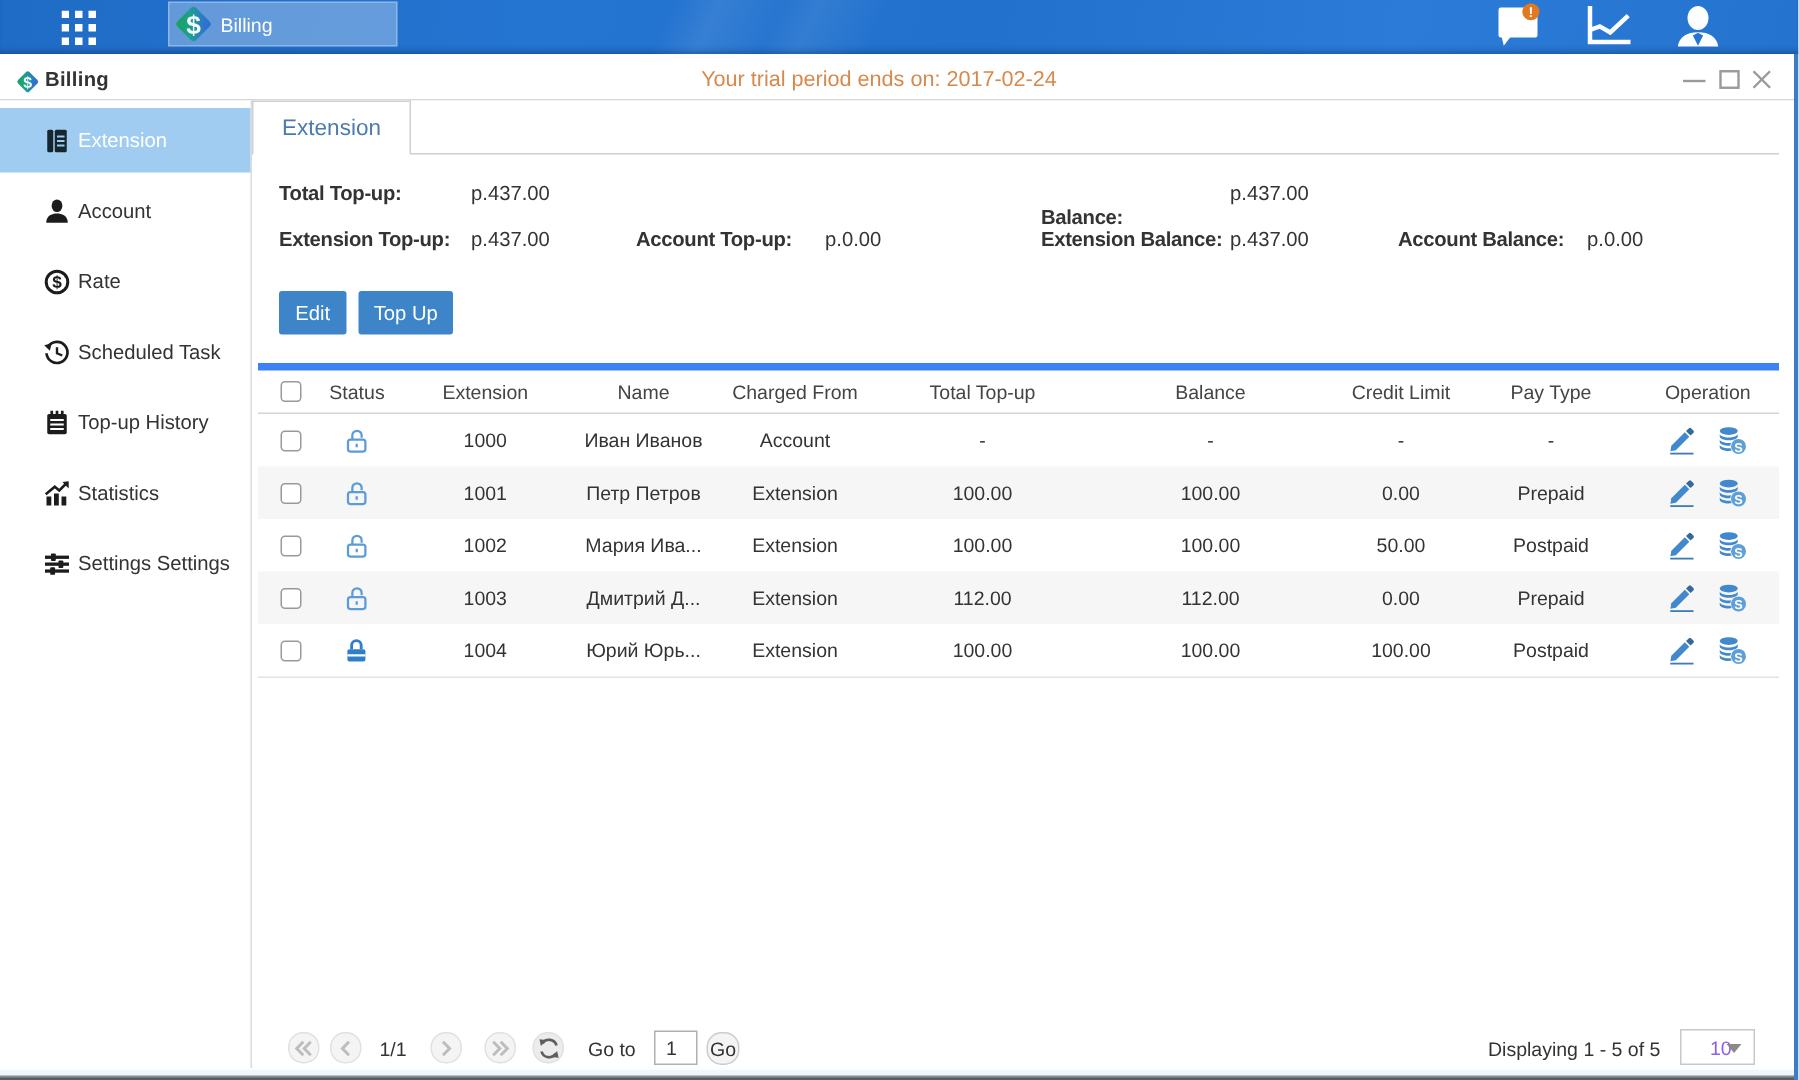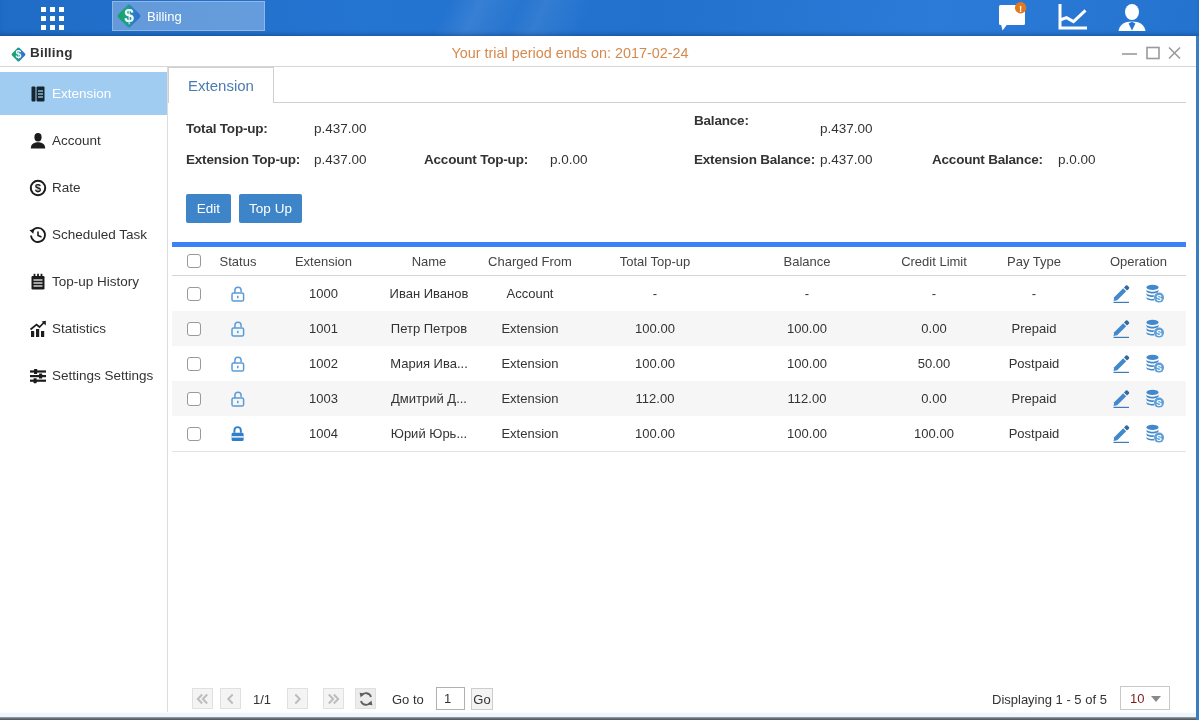--- a/index.html
+++ b/index.html
@@ -12,21 +12,21 @@
  linear-gradient(100deg,#1f6cc6 0%,#2474d1 30%,#2171cd 55%,#2c7bd8 78%,#2473cf 100%);
  box-shadow:inset 0 -4px 5px -3px rgba(10,30,80,0.45);}
 #apptab{position:absolute;left:112px;top:1px;width:153px;height:30px;
  background:rgba(255,255,255,0.30);border:1px solid rgba(255,255,255,0.28);
  display:flex;align-items:center;color:#fff;font-size:13px;}
 #apptab .txt{margin-left:0px;}
 
 
 #titlebar{position:absolute;left:0;top:36px;width:1199px;height:31px;background:#fff;border-bottom:1px solid #d6d6d6;}
 #titlebar .name{position:absolute;left:30px;top:9px;font-size:13.5px;font-weight:bold;color:#333;letter-spacing:0.2px;}
-#trial{position:absolute;left:570px;top:45px;transform:translateX(-50%);font-size:14.4px;color:#d6894c;white-space:nowrap;}
+#trial{position:absolute;left:586px;top:45px;transform:translateX(-50%);font-size:14.4px;color:#d6894c;white-space:nowrap;}
 
 
 #sidebar{position:absolute;left:0;top:67px;width:168px;height:653px;background:#fff;border-right:1px solid #dcdcdc;}
 .mitem{position:relative;height:43px;margin-bottom:4px;display:flex;align-items:center;padding-left:29px;font-size:13.5px;color:#333;}
 .mitem svg{margin-right:5px;flex:none;}
 .mitem.sel{background:#a0ccf2;color:#fff;}
 
 
 #main{position:absolute;left:168px;top:67px;width:1028px;height:653px;background:#fff;}
 #tabstrip{position:absolute;left:0px;top:0px;width:1018px;height:36px;border-bottom:1px solid #cfcfcf;}
@@ -46,21 +46,21 @@
 .trow.alt{background:#f6f6f6;}
 .tc{display:flex;align-items:center;justify-content:center;font-size:13px;color:#333;overflow:hidden;white-space:nowrap;}
 .hd .tc{color:#444;}
 .c0{width:44px;}.c1{width:44px;}.c2{width:127px;}.c3{width:84px;}.c4{width:118px;}
 .c5{width:132px;}.c6{width:172px;}.c7{width:82px;}.c8{width:118px;}.c9{width:91px;}
 .cb{width:14px;height:14px;border:1px solid #999;border-radius:3px;background:#fff;}
 .ops{display:flex;align-items:center;gap:14px;}
 #tblbottom{height:0;border-bottom:1px solid #e2e2e2;}
 
 
-.pbtn{position:absolute;top:621px;width:21px;height:21px;background:#f4f4f4;border:1px solid #e0e0e0;border-radius:0;
+.pbtn{position:absolute;top:621px;width:21px;height:21px;background:#f4f4f4;border:1px solid #e0e0e0;border-radius:10px;
  display:flex;align-items:center;justify-content:center;font-size:16px;color:#c0c0c0;}
 .ptext{position:absolute;font-size:13px;color:#333;white-space:nowrap;}
 
 
 #rightedge{position:absolute;left:1196px;top:36px;width:3px;height:684px;background:#3c7cc2;}
 #bottomedge{position:absolute;left:0;top:712px;width:1196px;height:8px;
  background:linear-gradient(180deg,#fbfdfe 0,#fbfdfe 1px,#eef5fb 1px,#eef5fb 4.6px,#9ba1a9 5.2px,#697078 6.5px,#575c63 6.8px,#575c63 8px);}
 </style>
 </head>
 <body>
@@ -216,21 +216,21 @@
   </div>
 </div>
 
 <div id="main">
   <div id="tabstrip"></div>
   <div id="tab1">Extension</div>
   <div id="tabcover"></div>
 
   <div class="lbl" style="left:18px;top:54px">Total Top-up:</div>
   <div class="val" style="left:146px;top:54px">p.437.00</div>
-  <div class="lbl" style="left:526px;top:46px">Balance:</div>
+  <div class="lbl" style="left:526px;top:70px">Balance:</div>
   <div class="val" style="left:652px;top:54px">p.437.00</div>
 
   <div class="lbl" style="left:18px;top:85px">Extension Top-up:</div>
   <div class="val" style="left:146px;top:85px">p.437.00</div>
   <div class="lbl" style="left:256px;top:85px">Account Top-up:</div>
   <div class="val" style="left:382px;top:85px">p.0.00</div>
   <div class="lbl" style="left:526px;top:85px">Extension Balance:</div>
   <div class="val" style="left:652px;top:85px">p.437.00</div>
   <div class="lbl" style="left:764px;top:85px">Account Balance:</div>
   <div class="val" style="left:890px;top:85px">p.0.00</div>
@@ -500,19 +500,19 @@
         </g>
         <path d="M0.6 0.8 L5.4 1.4 L1.6 5.4 Z" fill="#5f5f5f"></path>
         <path d="M13.4 13.2 L8.6 12.6 L12.4 8.6 Z" fill="#5f5f5f"></path>
       </svg>
   </div>
   <div class="ptext" style="left:224px;top:625px">Go to</div>
   <div class="abs" style="left:268px;top:620px;width:29px;height:23px;border:1px solid #b0b0b0;background:#fff;font-size:13px;color:#333;display:flex;align-items:center;padding-left:7px">1</div>
   <div class="pbtn" style="left:303px;width:22px;height:22px;color:#333;border-color:#ccc;font-size:13px">Go</div>
 
   <div class="ptext" style="left:824px;top:625px">Displaying 1 - 5 of 5</div>
-  <div class="abs" style="left:952px;top:619px;width:50px;height:24px;border:1px solid #c8c8c8;background:#fff;font-size:13px;color:#7f1d1d;display:flex;align-items:center;padding-left:9px">10
+  <div class="abs" style="left:952px;top:619px;width:50px;height:24px;border:1px solid #c8c8c8;background:#fff;font-size:13px;color:#8b5cf6;display:flex;align-items:center;padding-left:19px">10
     <div style="position:absolute;right:8px;top:9px;width:0;height:0;border-left:5px solid transparent;border-right:5px solid transparent;border-top:6px solid #8a8a8a"></div>
   </div>
 </div>
 
 <div id="rightedge"></div>
 <div id="bottomedge"></div>
 
 </body></html>

